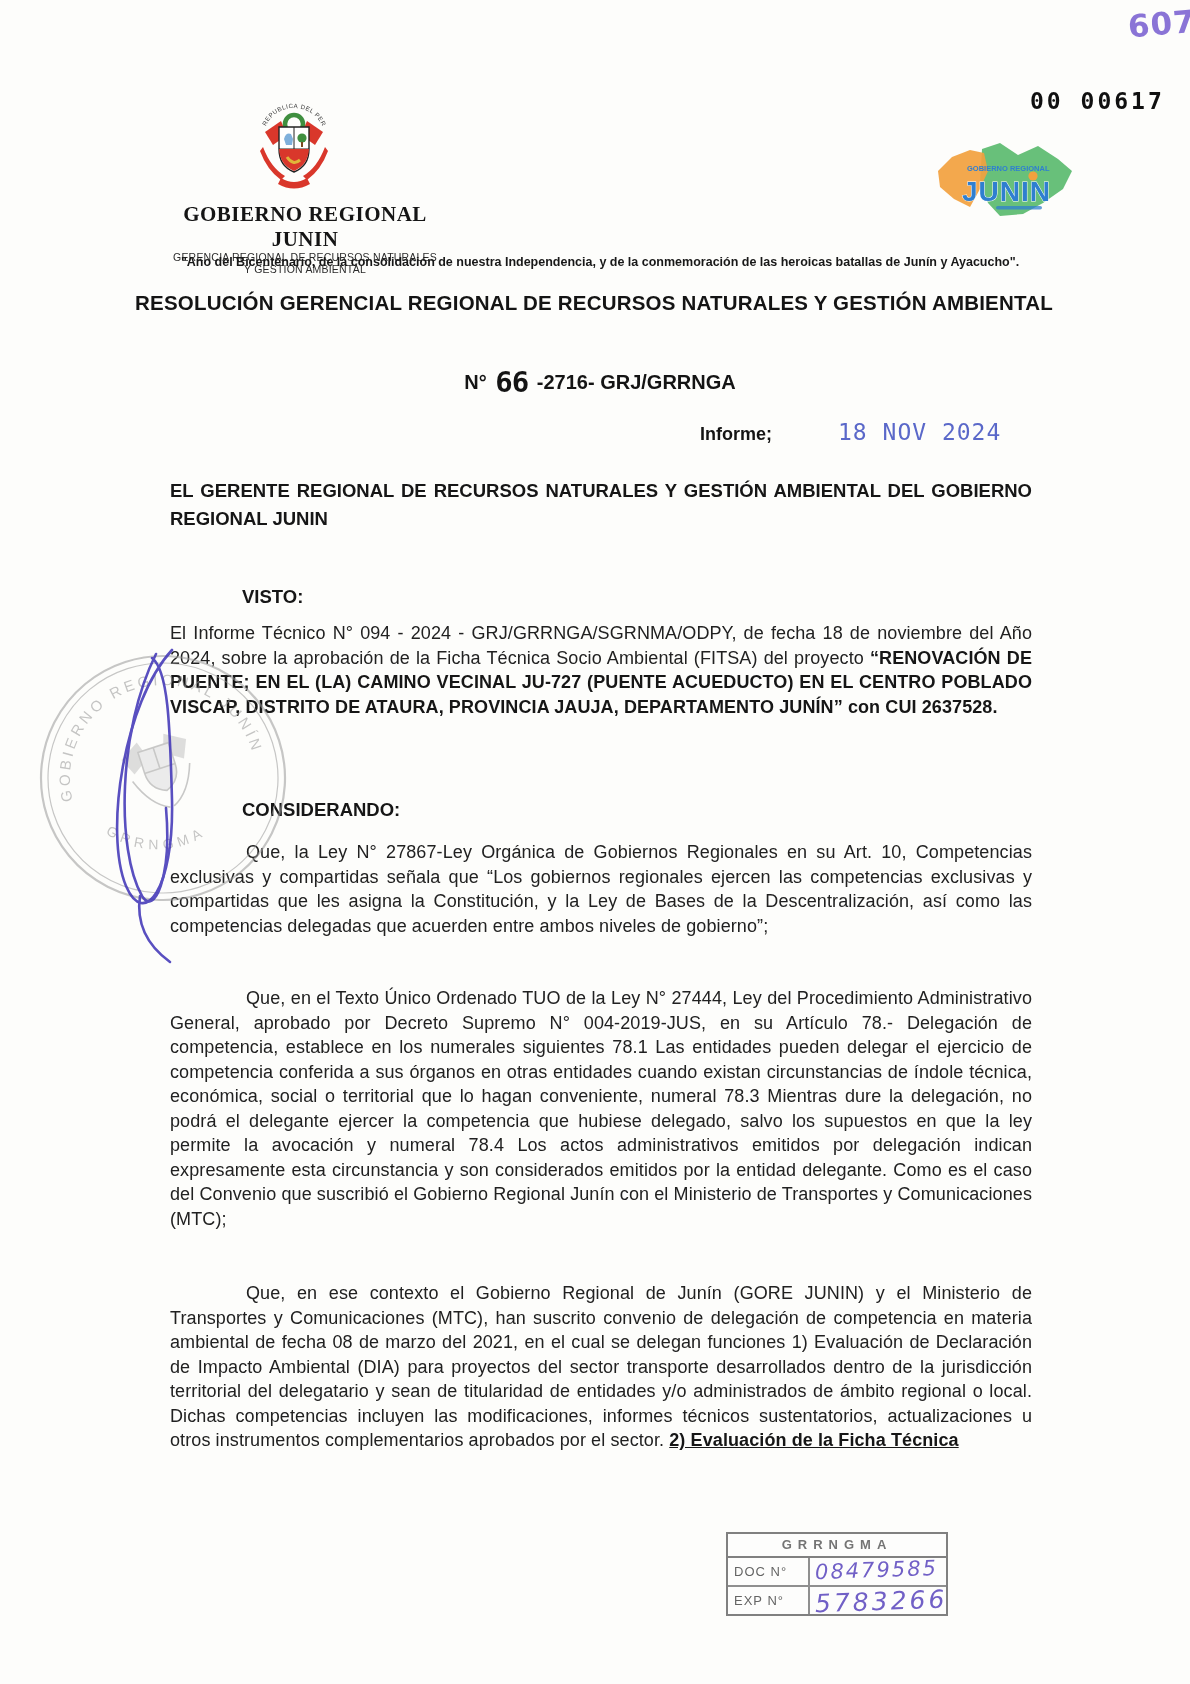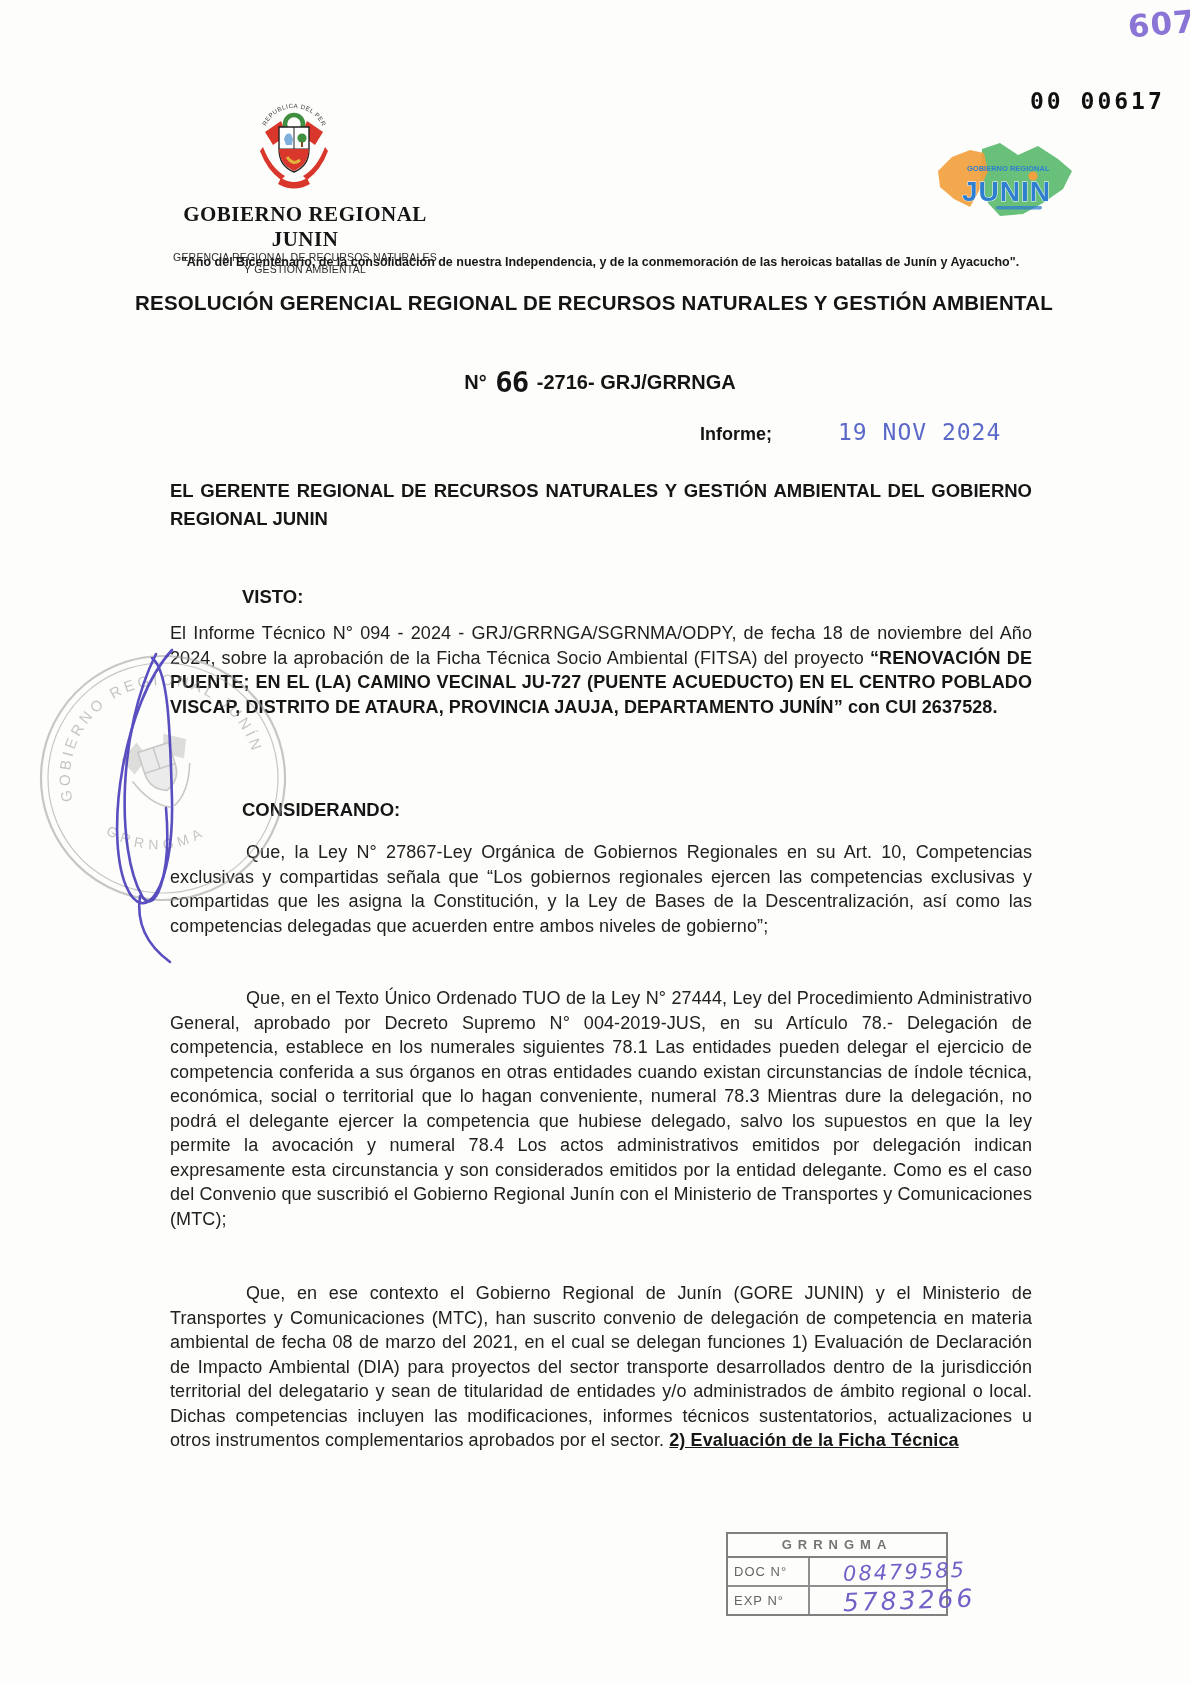--- a/index.html
+++ b/index.html
@@ -66,21 +66,21 @@
   .signature{position:absolute;left:60px;top:628px;width:230px;height:350px;}
   
   .fbox{
     position:absolute;left:726px;top:1532px;width:218px;
     border:2px solid #7a7a7a;background:rgba(255,255,255,.4);opacity:.95;
   }
   .fhead{
     height:22px;line-height:22px;text-align:center;border-bottom:2px solid #7a7a7a;
     color:#6d6d6d;font-weight:bold;font-size:13px;letter-spacing:6px;
   }
-  .frow{display:flex;height:27px;align-items:center;gap:28px;}
+  .frow{display:flex;height:27px;align-items:flex-start;}
   .frow.mid{border-bottom:2px solid #8a8a8a;}
   .flabel{
     width:74px;padding-left:6px;color:#5c5c5c;font-size:13px;letter-spacing:1px;
     border-right:2px solid #8a8a8a;height:100%;line-height:27px;flex:none;
   }
   .fval{
     flex:1;padding-left:5px;color:#6a58c4;font-style:italic;
     font-family:"DejaVu Sans",sans-serif;transform:rotate(-2deg);letter-spacing:2px;
   }
   .fval.doc{font-size:21px;}
@@ -131,21 +131,21 @@
 
   <div class="motto">"Año del Bicentenario, de la consolidación de nuestra Independencia, y de la conmemoración de las heroicas batallas de Junín y Ayacucho".</div>
   <div class="doc-title">RESOLUCIÓN GERENCIAL REGIONAL DE RECURSOS NATURALES Y GESTIÓN AMBIENTAL</div>
   <div class="number-line">
     <span>N°</span>
     <span class="stamped-num">66</span>
     <span>-2716- GRJ/GRRNGA</span>
   </div>
 
   <div class="dateline-place">Informe;</div>
-  <div class="dateline-date">19 NOV 2024</div>
+  <div class="dateline-date">18 NOV 2024</div>
 
   <div class="addressee">EL GERENTE REGIONAL DE RECURSOS NATURALES Y GESTIÓN AMBIENTAL DEL GOBIERNO REGIONAL JUNIN</div>
 
   <div class="sec-label" style="top:557px">VISTO:</div>
 
   <p class="par" style="top:603px"><span>El Informe Técnico N° 094 - 2024 - GRJ/GRRNGA/SGRNMA/ODPY, de fecha 18 de noviembre del Año 2024, sobre la aprobación de la Ficha Técnica Socio Ambiental (FITSA) del proyecto </span><span class="b">“RENOVACIÓN DE PUENTE; EN EL (LA) CAMINO VECINAL JU-727 (PUENTE ACUEDUCTO) EN EL CENTRO POBLADO VISCAP, DISTRITO DE ATAURA, PROVINCIA JAUJA, DEPARTAMENTO JUNÍN” con CUI 2637528.</span></p>
 
   <div class="sec-label" style="top:770px">CONSIDERANDO:</div>
 
   <p class="par ind" style="top:822px">Que, la Ley N° 27867-Ley Orgánica de Gobiernos Regionales en su Art. 10, Competencias exclusivas y compartidas señala que “Los gobiernos regionales ejercen las competencias exclusivas y compartidas que les asigna la Constitución, y la Ley de Bases de la Descentralización, así como las competencias delegadas que acuerden entre ambos niveles de gobierno”;</p>

